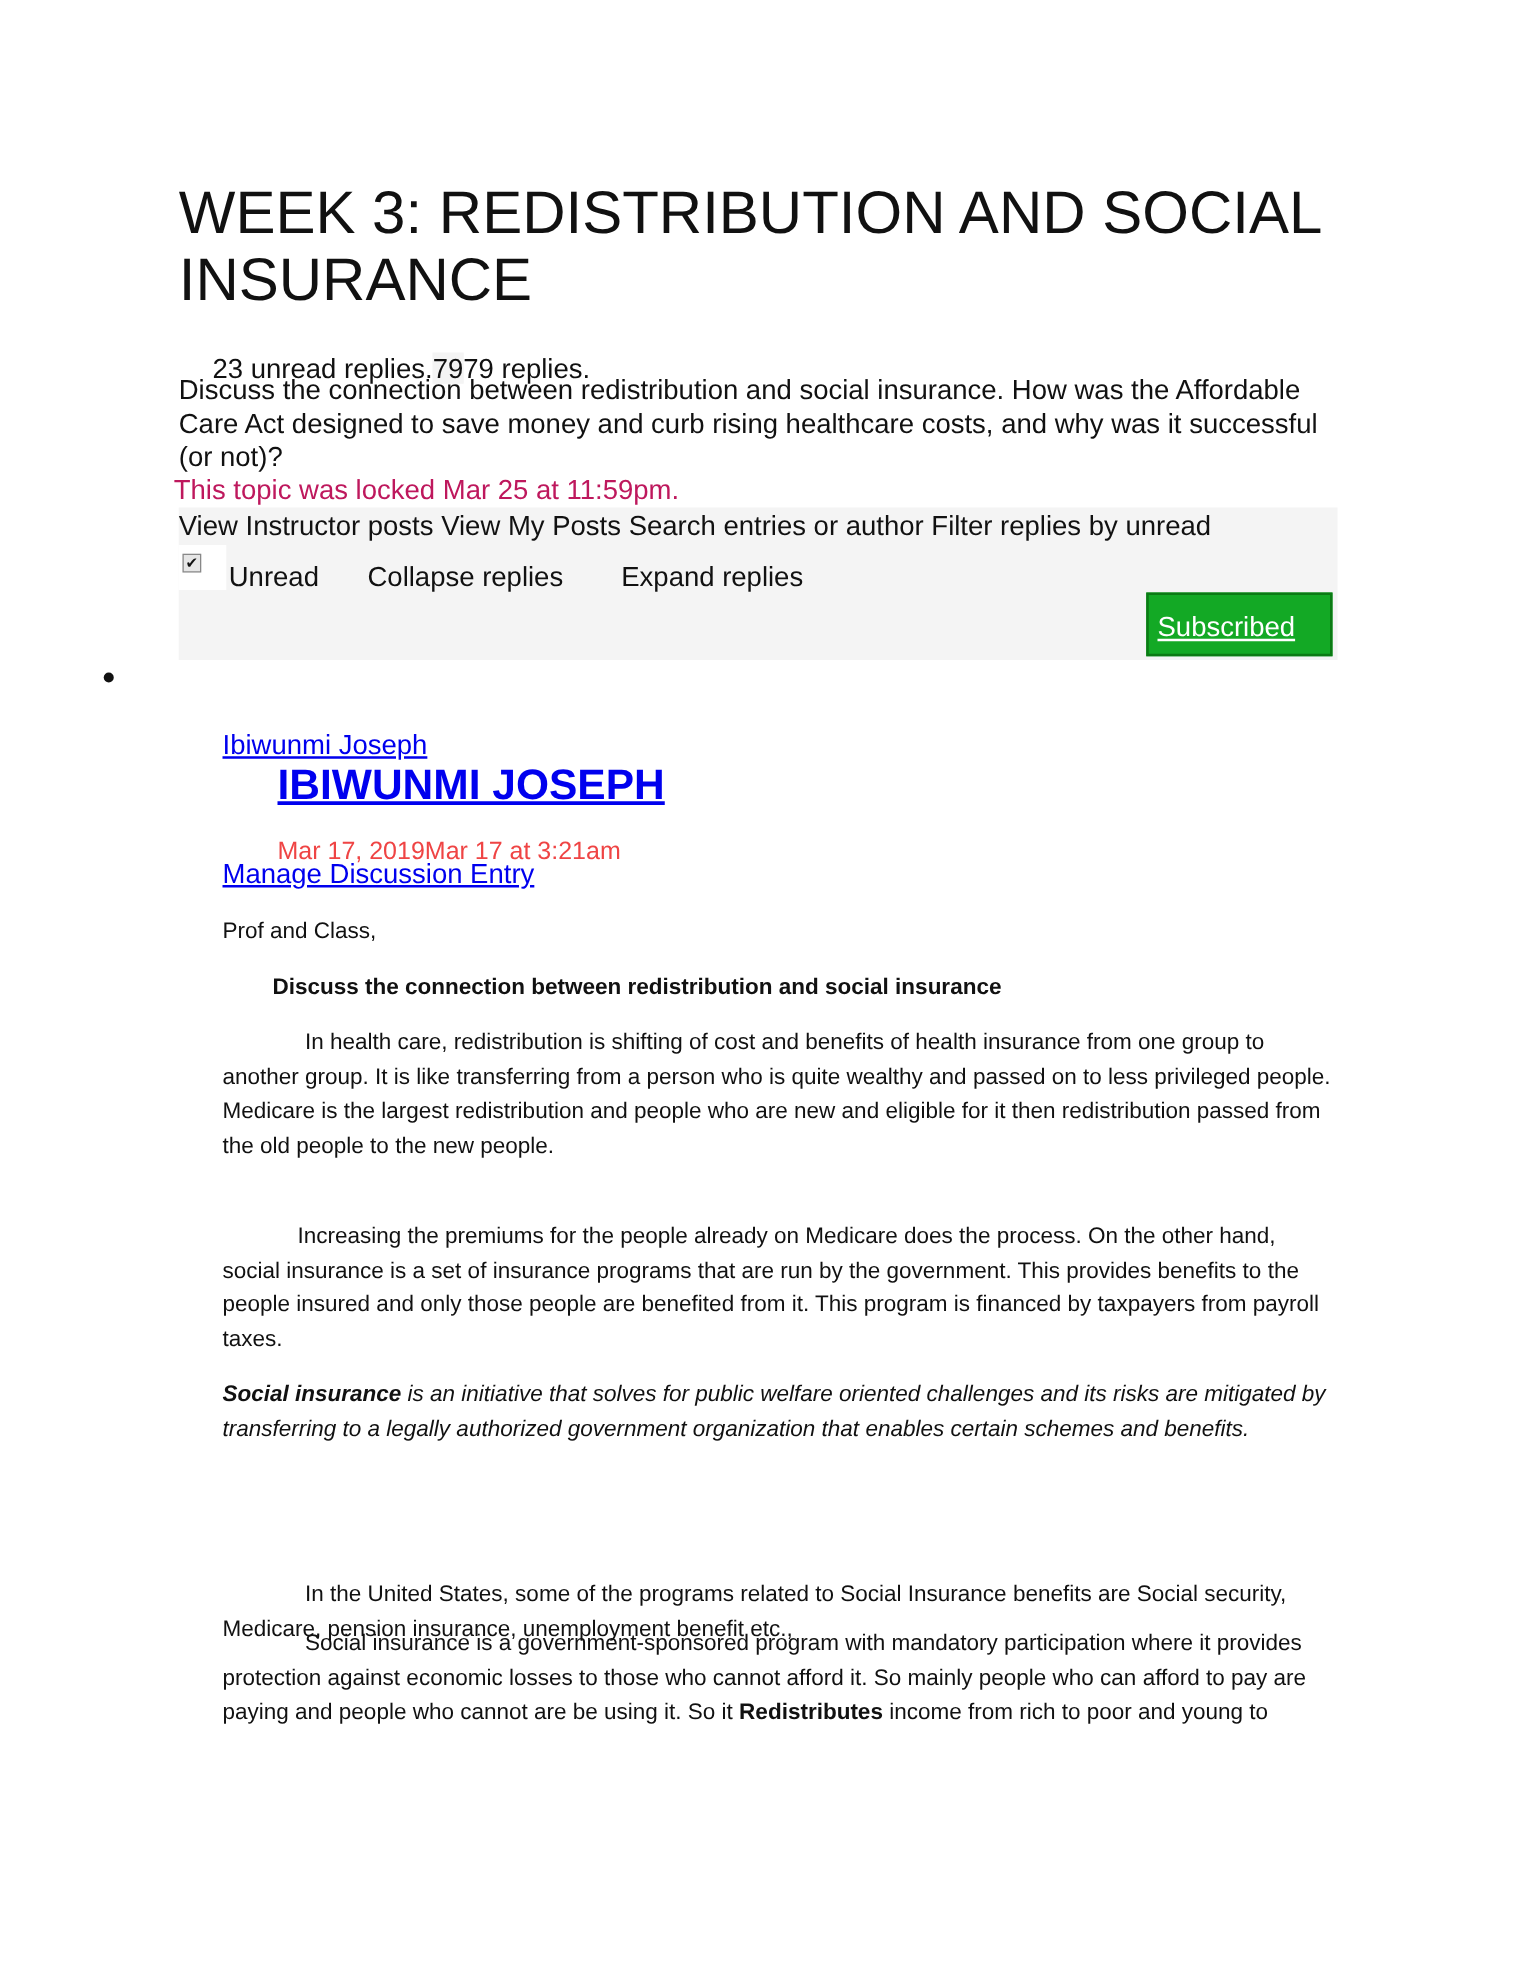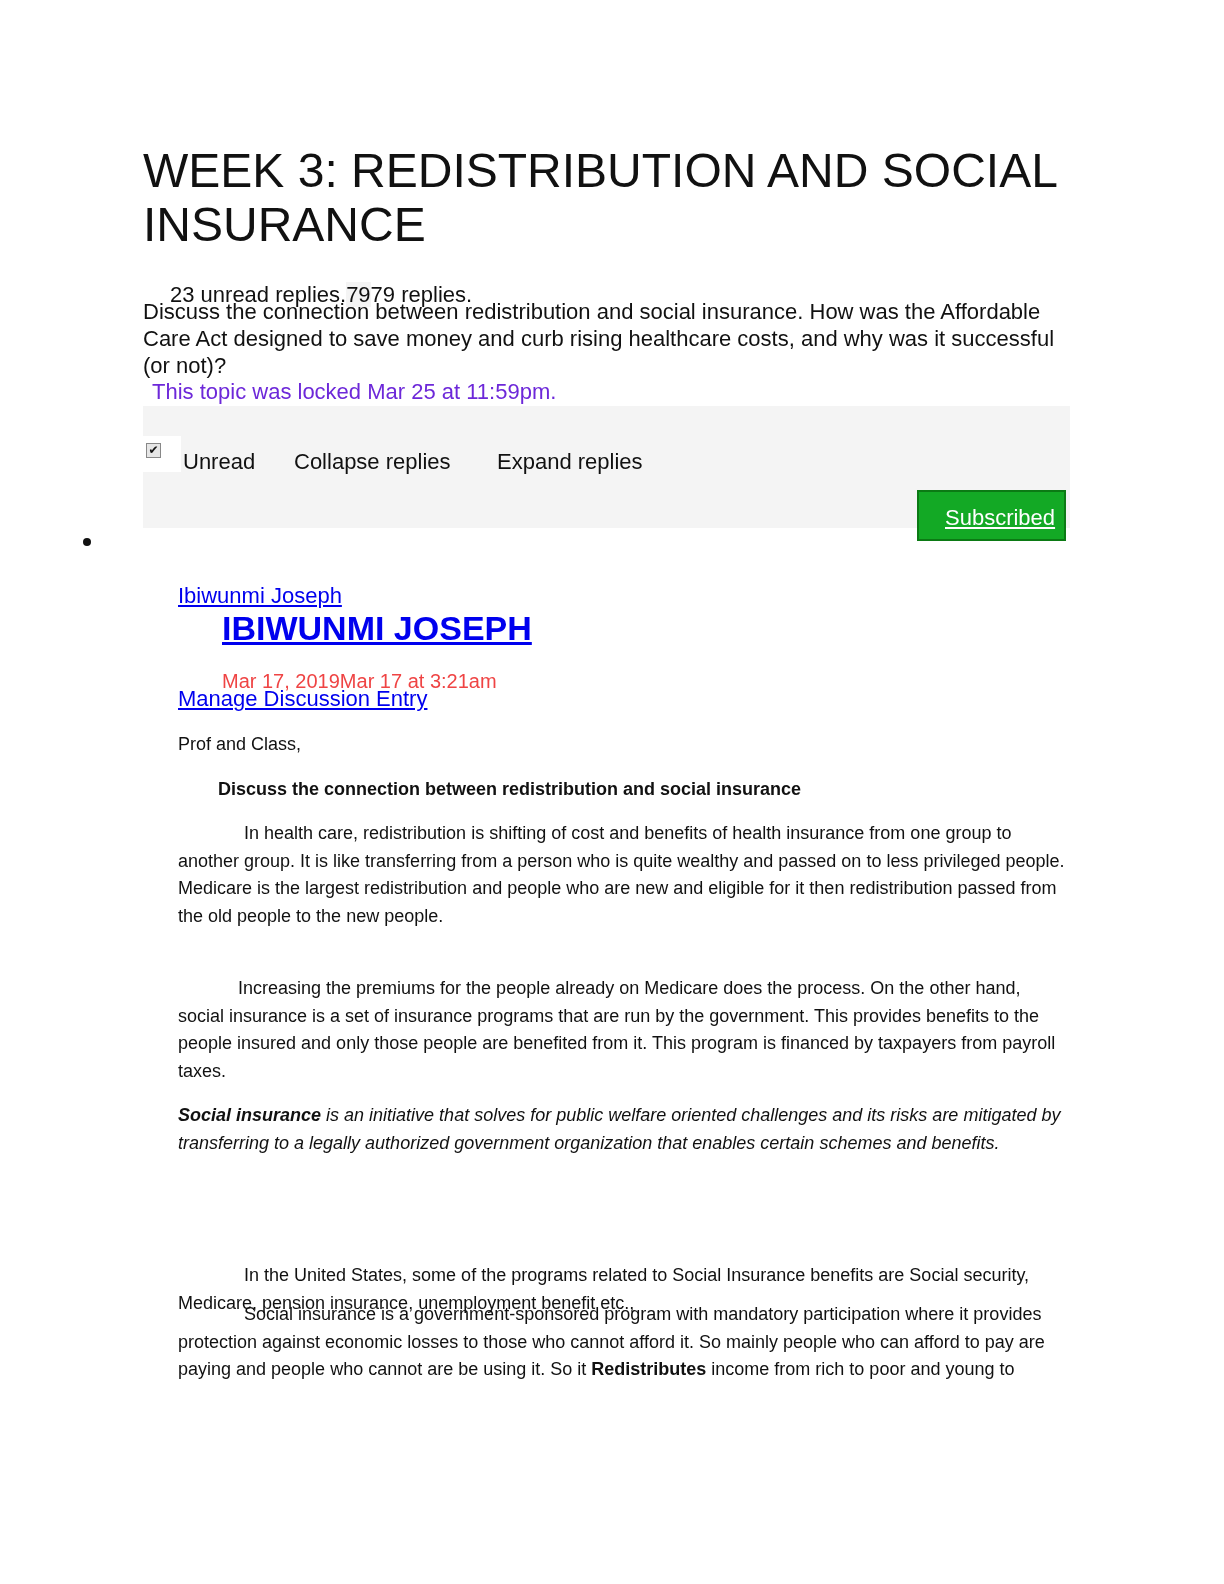--- a/index.html
+++ b/index.html
@@ -10,43 +10,43 @@
   .page-title {
     position: absolute; left: 143px; top: 144px; width: 960px;
     font-size: 48px; line-height: 54px; font-weight: normal; margin: 0; color: #111;
   }
   .reply-count { position: absolute; left: 170px; top: 254px; font-size: 22px; margin-top: 28px; }
   .reply-count .hl { background: #f4f4f4; }
   .prompt {
     position: absolute; left: 143px; top: 298px; width: 930px;
     font-size: 22px; line-height: 27px; margin: 0;
   }
-  .locked { position: absolute; left: 152px; top: 379px; font-size: 22px; color: #6d28d9; }
+  .locked { position: absolute; left: 139px; top: 379px; font-size: 22px; color: #be185d; }
   .toolbar {
     position: absolute; left: 143px; top: 406px; width: 927px; height: 122px;
     background: #f4f4f4;
   }
   .toolbar-row1 { position: absolute; left: 0; top: 2px; font-size: 22px; white-space: nowrap; }
   .toolbar-row1 span { cursor: pointer; }
   .checkbox-wrap {
     position: absolute; left: 0; top: 30px; width: 38px; height: 36px; background: #ffffff;
   }
   .checkbox {
     position: absolute; left: 3px; top: 7px; width: 13px; height: 13px;
     border: 1px solid #888; background: #e6e6e6; font-size: 12px; line-height: 13px;
     text-align: center; color: #111;
   }
   .unread-label { position: absolute; left: 40px; top: 43px; font-size: 22px; }
   .collapse-btn { position: absolute; left: 151px; top: 43px; font-size: 22px; cursor: pointer; }
   .expand-btn { position: absolute; left: 328px; top: 43px; font-size: 22px; cursor: pointer; margin-left: 26px; }
   .subscribed-btn {
-    position: absolute; left: 774px; top: 84px; width: 149px; height: 51px;
+    position: absolute; left: 774px; top: 68px; width: 149px; height: 51px;
     background: #13a925; border: 2px solid #0b7a14; box-sizing: border-box;
     color: #ffffff; font-size: 22px; line-height: 51px; text-decoration: underline;
-    padding-left: 26px; cursor: pointer;
+    padding-left: 7px; cursor: pointer;
   }
   .bullet { position: absolute; left: 83px; top: 538px; width: 8px; height: 8px; border-radius: 50%; background: #111; }
   .author-link { position: absolute; left: 178px; top: 583px; font-size: 22px; color: #0000ee; text-decoration: underline; }
   .author-name {
     position: absolute; left: 222px; top: 609px; font-size: 34px; font-weight: bold;
     color: #0000ee; text-decoration: underline;
   }
   .post-date { position: absolute; left: 222px; top: 670px; font-size: 20px; color: #ef4444; }
   .manage-link { position: absolute; left: 178px; top: 686px; font-size: 22px; color: #0000ee; text-decoration: underline; text-align: center; }
   .body-text {
@@ -68,20 +68,26 @@
 
 <div class="reply-count">
   <span>23 unread replies.</span><span class="hl">79</span><span>79 replies.</span>
 </div>
 
 <p class="prompt">Discuss the connection between redistribution and social insurance. How was the Affordable Care Act designed to save money and curb rising healthcare costs, and why was it successful (or not)?</p>
 
 <div class="locked">This topic was locked Mar 25 at 11:59pm.</div>
 
 <div class="toolbar">
+  <div class="toolbar-row1">
+    <span>View Instructor posts</span>
+    <span>View My Posts</span>
+    <span>Search entries or author</span>
+    <span>Filter replies by unread</span>
+  </div>
   <div class="checkbox-wrap">
     <div class="checkbox">✔</div>
   </div>
   <span class="unread-label">Unread</span>
   <span class="collapse-btn">Collapse replies</span>
   <span class="expand-btn">Expand replies</span>
   <div class="subscribed-btn">Subscribed</div>
 </div>
 
 <div class="bullet"></div>

